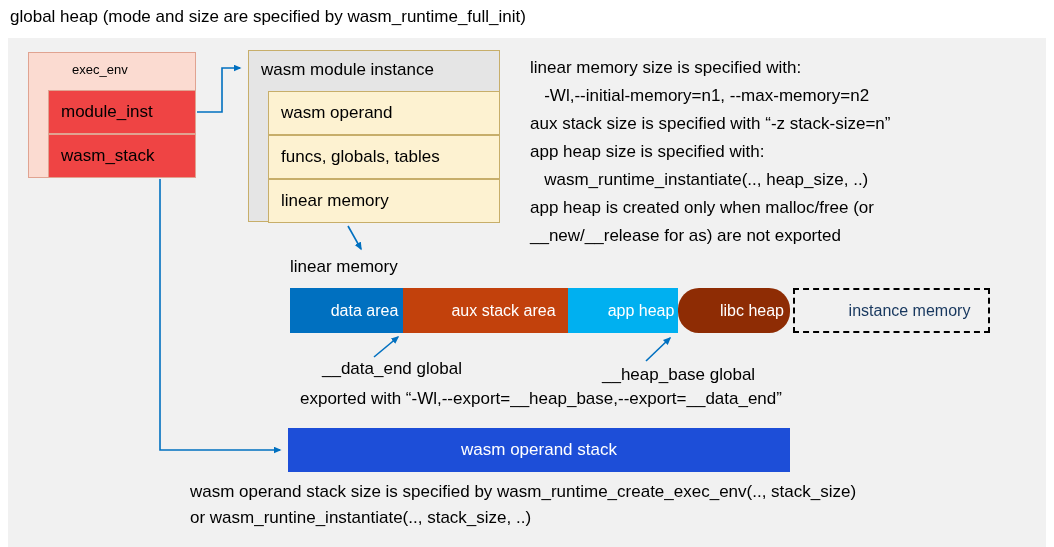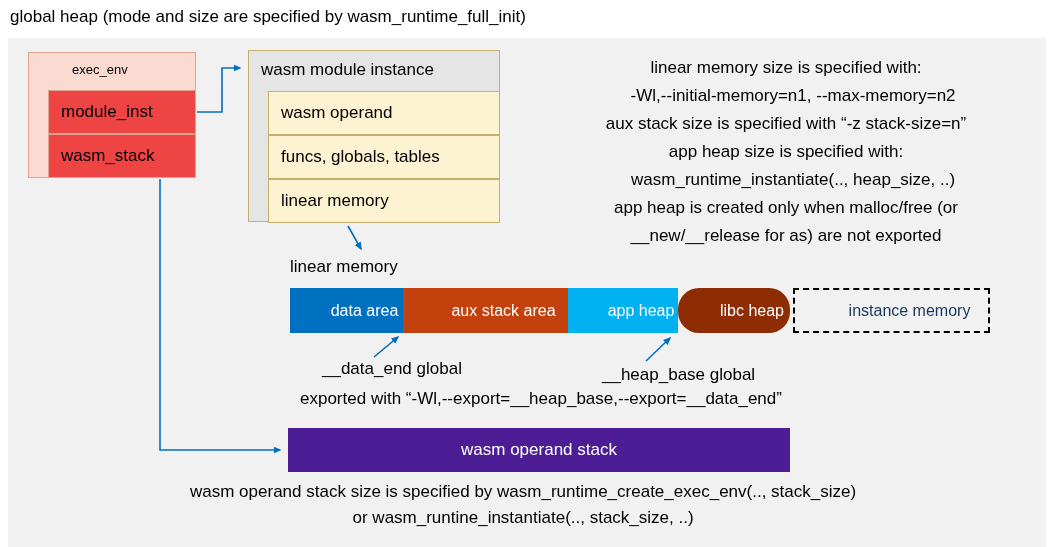--- a/index.html
+++ b/index.html
@@ -33,42 +33,42 @@
   .mod-inst-title { position:absolute; left:12px; top:9px; font-size:17px; }
   .mod-sub { position:absolute; left:19px; width:232px; height:44px;
              background:#fdf2d1; border:1px solid #c7ae6a;
              display:flex; align-items:center; padding-left:12px; font-size:17px; }
   .mod-sub.s0 { top:40px; }
   .mod-sub.s1 { top:84px; }
   .mod-sub.s2 { top:128px; }
 
   
   .notes { left:530px; top:54px; width:512px; font-size:17px; line-height:28px; }
-  .note-line { white-space:pre-wrap;text-align:center; }
+  .note-line { white-space:pre-wrap; }
 
   .linear-mem-label { left:290px; top:257px; font-size:17px; }
 
   
   .mem-bar { left:290px; top:288px; width:700px; height:45px; }
   .seg { position:absolute; top:0; height:45px; display:flex;
          align-items:center; justify-content:center; font-size:16px; color:#fff;padding-left:36px; }
   .seg-data  { left:0;    width:113px; background:#0070c0; }
   .seg-aux   { left:113px; width:165px; background:#c2410c; }
   .seg-app   { left:278px; width:110px; background:#00b0f0; }
   .seg-libc  { left:388px; width:112px; background:#8e2c04;border-radius:21px; }
   .seg-enl   { left:503px; width:197px; background:#f1f1f1;
                border:2px dashed #000; color:#17375e; }
 
   .anno-data-end  { left:322px; top:359px; font-size:17px; }
   .anno-heap-base { left:602px; top:365px; font-size:17px; }
   .anno-exported  { left:300px; top:389px; font-size:17px; white-space:pre; }
 
   
   .operand-stack { left:288px; top:428px; width:502px; height:44px;
-                   background:#4c1d95; display:flex; align-items:center;
+                   background:#1d4ed8; display:flex; align-items:center;
                    justify-content:center; font-size:17px; color:#fff; }
 
   .bottom-notes { left:190px; top:479px; font-size:17px; line-height:26px; }
 
   svg.connectors { position:absolute; left:0; top:0; width:1054px; height:547px;
                    pointer-events:none; }
 </style>
 </head>
 <body>
 

